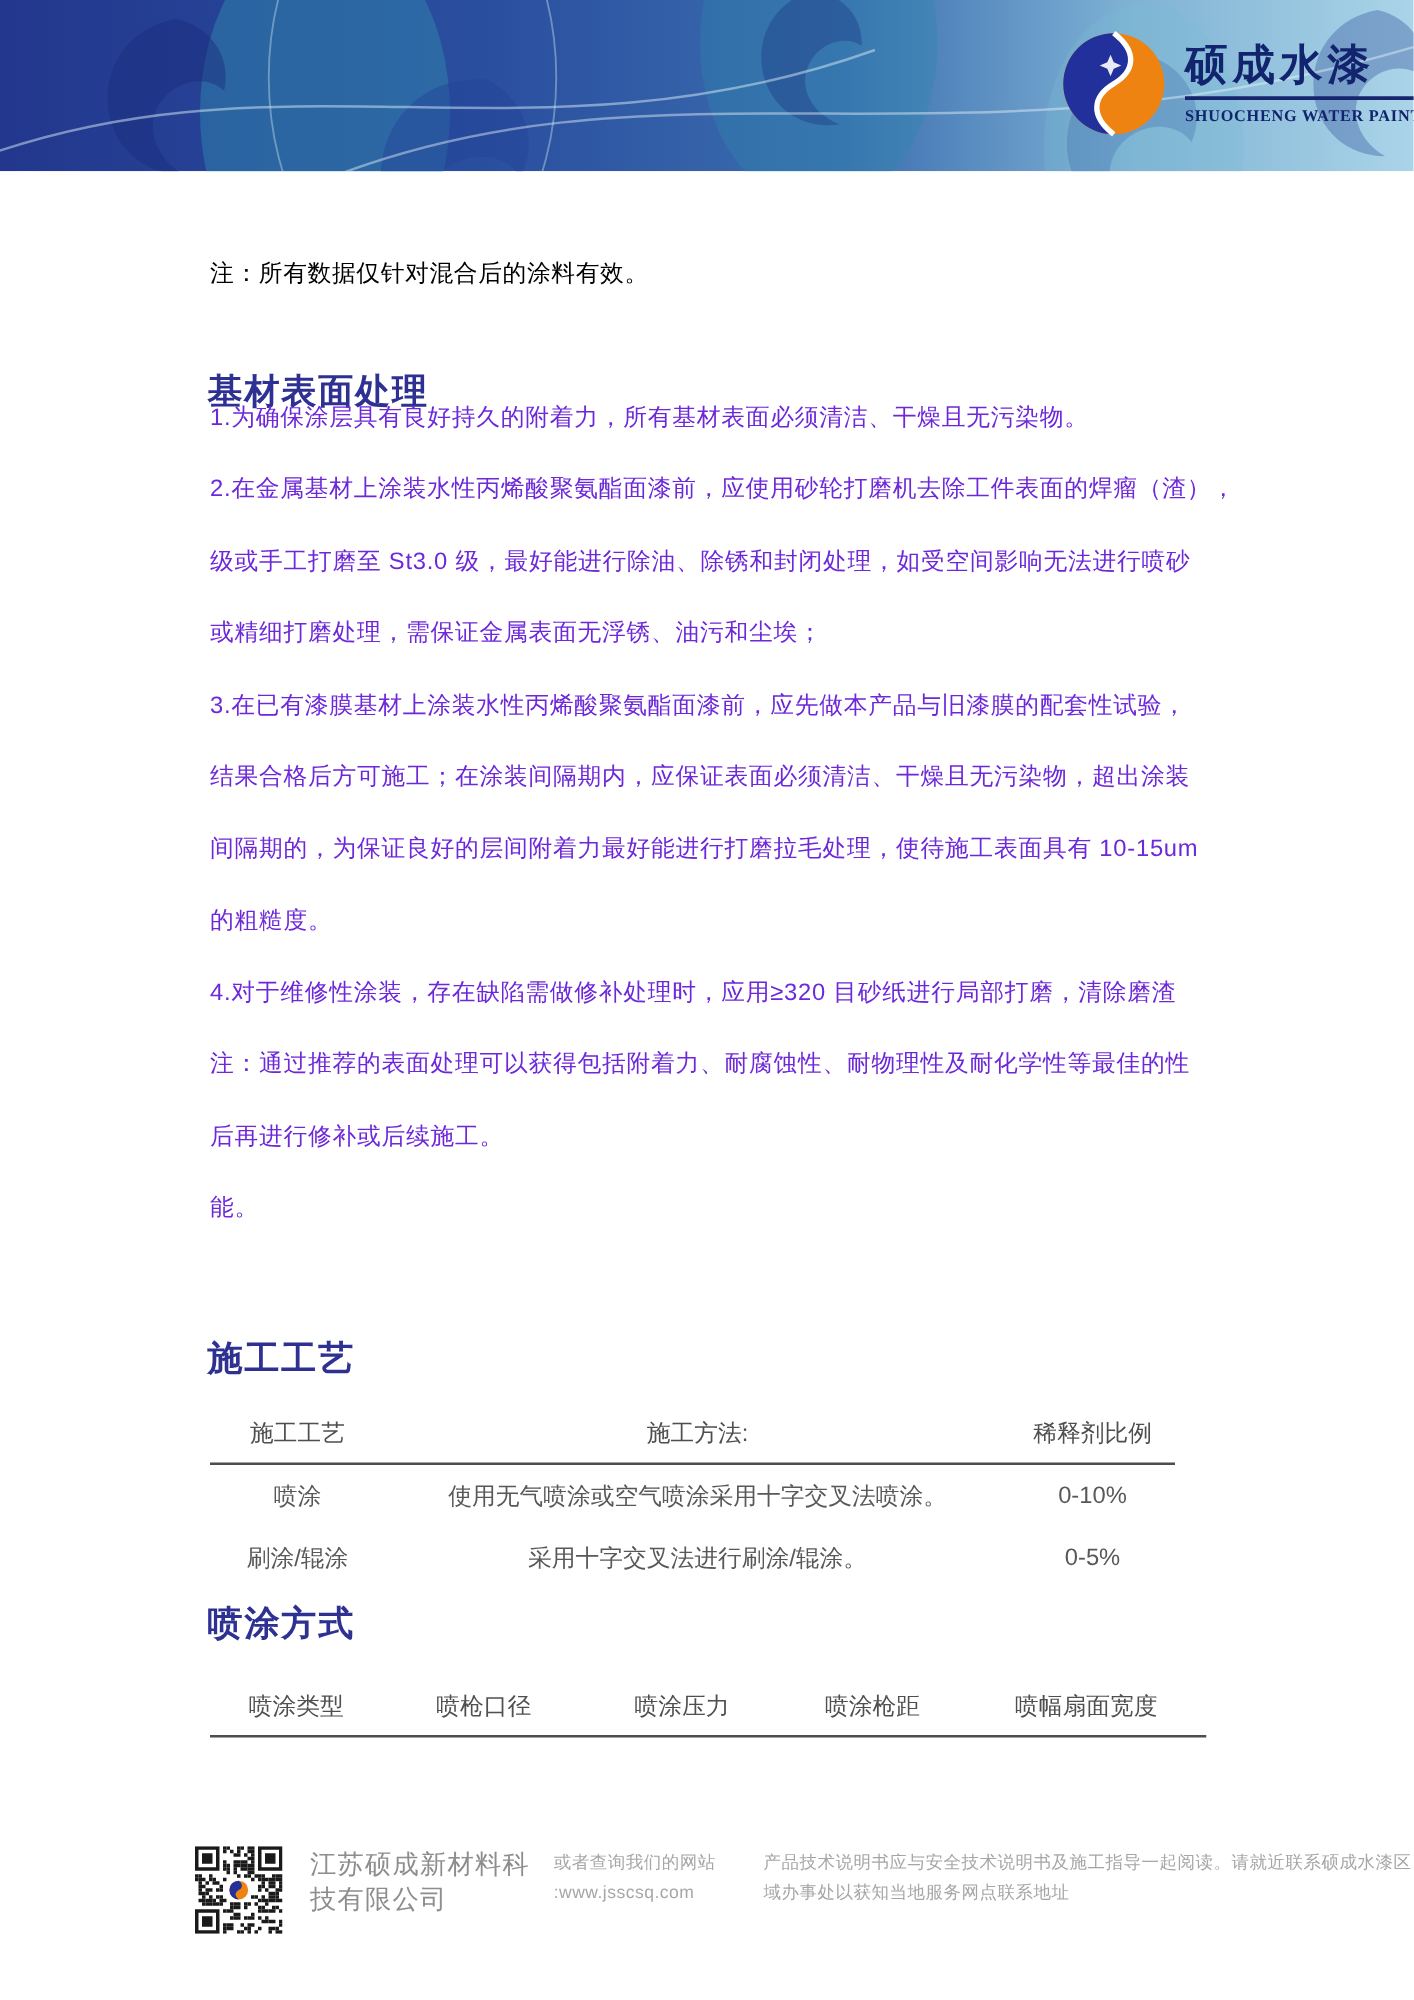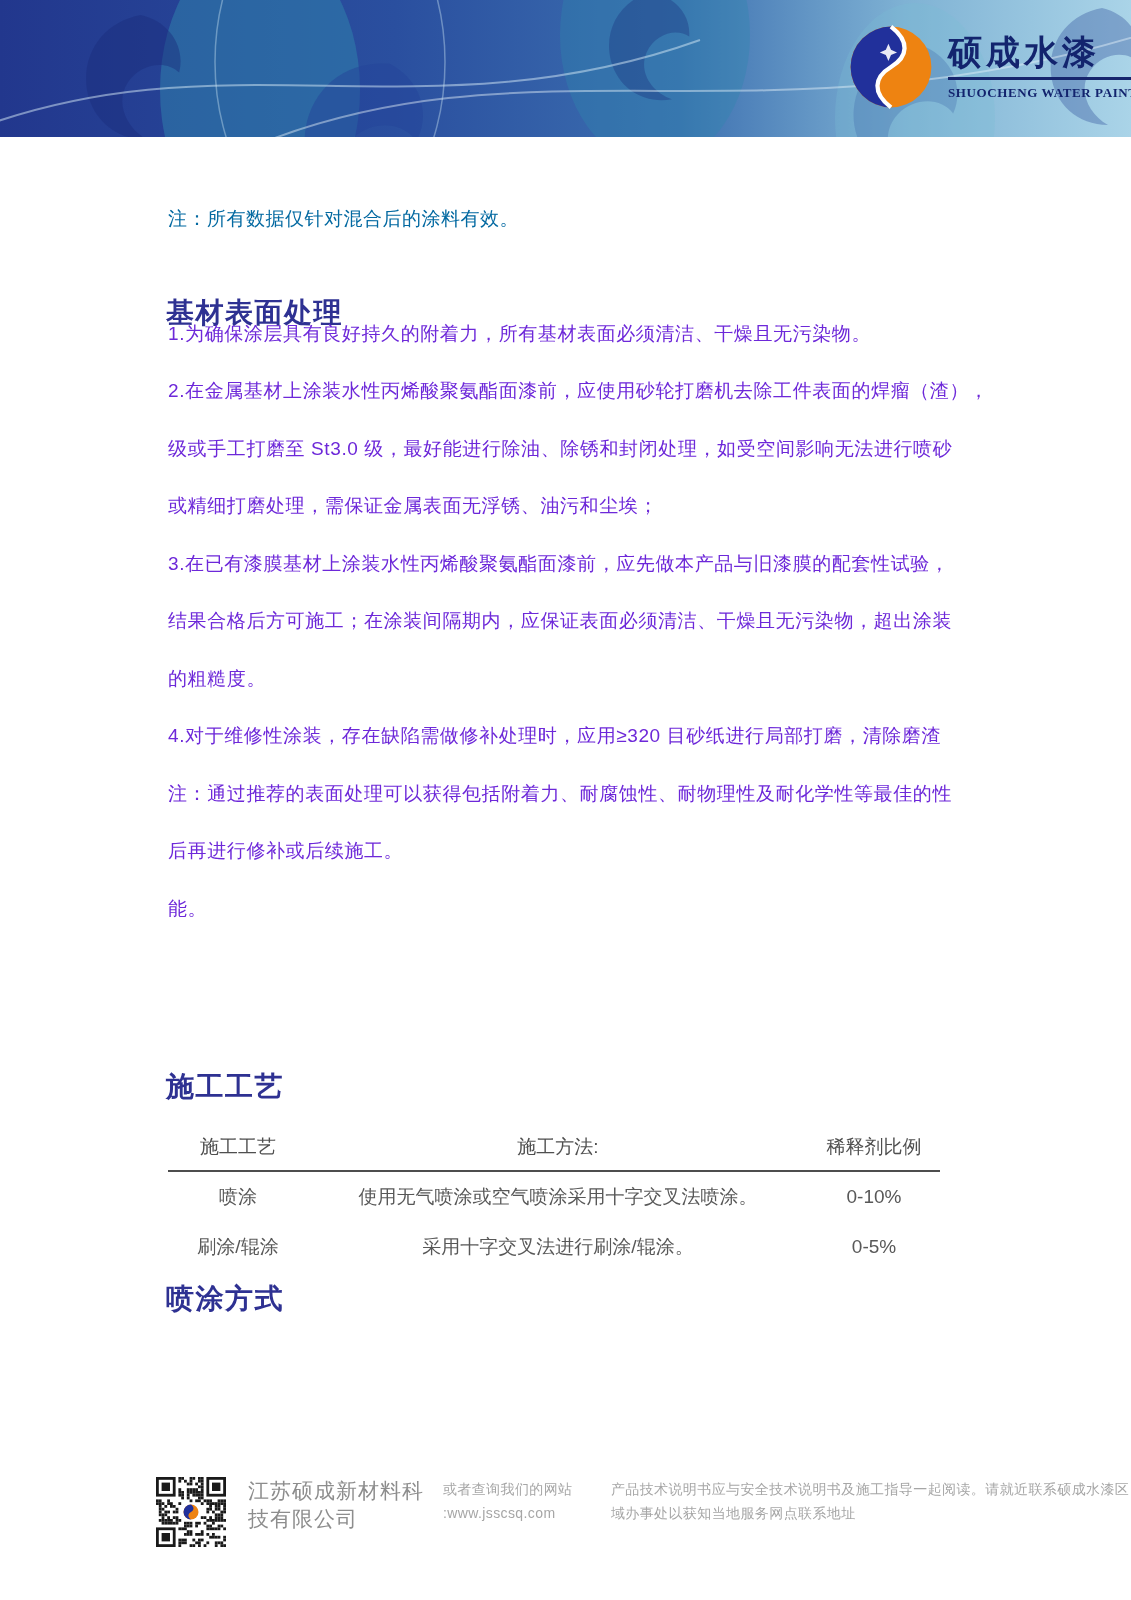--- a/index.html
+++ b/index.html
@@ -18,21 +18,21 @@
   .logo-cn{
     font-family:"Liberation Serif","DejaVu Serif",serif;font-weight:bold;
     font-size:34px;letter-spacing:4px;color:#13246e;line-height:1.15;
     border-bottom:3px solid #16256d;padding-bottom:4px;white-space:nowrap;
   }
   .logo-en{
     font-family:"Liberation Serif","DejaVu Serif",serif;font-weight:bold;
     font-size:13px;letter-spacing:0.6px;color:#13246e;margin-top:5px;white-space:nowrap;
   }
   
-  .note-top{position:absolute;left:168px;top:206px;font-size:19px;color:#0369a1;letter-spacing:0.5px;}
+  .note-top{position:absolute;left:168px;top:206px;font-size:19px;color:#000000;letter-spacing:0.5px;}
   .sec-title{
     position:absolute;left:166px;margin:0;font-size:28px;font-weight:bold;
     color:#2e3192;letter-spacing:1.5px;
   }
   #title-surface{top:258px;margin-top:36px;}
   #title-process{top:1068px;}
   #title-spray{top:1280px;}
   .bodylines{
     position:absolute;left:168px;top:305px;width:800px;
     font-size:19px;color:#6d28d9;letter-spacing:0.6px;
@@ -104,20 +104,21 @@
 
   <h2 class="sec-title" id="title-surface">基材表面处理</h2>
 
   <div class="bodylines">
     <div class="ln">1.为确保涂层具有良好持久的附着力，所有基材表面必须清洁、干燥且无污染物。</div>
     <div class="ln">2.在金属基材上涂装水性丙烯酸聚氨酯面漆前，应使用砂轮打磨机去除工件表面的焊瘤（渣），</div>
     <div class="ln">级或手工打磨至 St3.0 级，最好能进行除油、除锈和封闭处理，如受空间影响无法进行喷砂</div>
     <div class="ln">或精细打磨处理，需保证金属表面无浮锈、油污和尘埃；</div>
     <div class="ln">3.在已有漆膜基材上涂装水性丙烯酸聚氨酯面漆前，应先做本产品与旧漆膜的配套性试验，</div>
     <div class="ln">结果合格后方可施工；在涂装间隔期内，应保证表面必须清洁、干燥且无污染物，超出涂装</div>
+    <div class="ln">间隔期的，为保证良好的层间附着力最好能进行打磨拉毛处理，使待施工表面具有 10-15um</div>
     <div class="ln">的粗糙度。</div>
     <div class="ln">4.对于维修性涂装，存在缺陷需做修补处理时，应用≥320 目砂纸进行局部打磨，清除磨渣</div>
     <div class="ln">注：通过推荐的表面处理可以获得包括附着力、耐腐蚀性、耐物理性及耐化学性等最佳的性</div>
     <div class="ln">后再进行修补或后续施工。</div>
     <div class="ln">能。</div>
   </div>
 
   <h2 class="sec-title" id="title-process">施工工艺</h2>
 
   <div class="tbl" id="table-process">
@@ -133,20 +134,29 @@
     </div>
     <div class="tbl-row">
       <div>刷涂/辊涂</div>
       <div>采用十字交叉法进行刷涂/辊涂。</div>
       <div>0-5%</div>
     </div>
   </div>
 
   <h2 class="sec-title" id="title-spray">喷涂方式</h2>
 
+  <div class="tbl" id="table-spray">
+    <div class="tbl-head">
+      <div>喷涂类型</div>
+      <div>喷枪口径</div>
+      <div>喷涂压力</div>
+      <div>喷涂枪距</div>
+      <div>喷幅扇面宽度</div>
+    </div>
+  </div>
 
   <div class="footer">
     <div class="qr-wrap">
       <svg width="70" height="70" viewBox="0 0 70 70">
           <rect x="0" y="0" width="70" height="70" fill="#ffffff"></rect>
           <rect x="22.4" y="0" width="2.8" height="2.8" fill="#1a1a1a"></rect>
           <rect x="25.2" y="0" width="2.8" height="2.8" fill="#1a1a1a"></rect>
           <rect x="33.599999999999994" y="0" width="2.8" height="2.8" fill="#1a1a1a"></rect>
           <rect x="36.4" y="0" width="2.8" height="2.8" fill="#1a1a1a"></rect>
           <rect x="42" y="0" width="2.8" height="2.8" fill="#1a1a1a"></rect>

